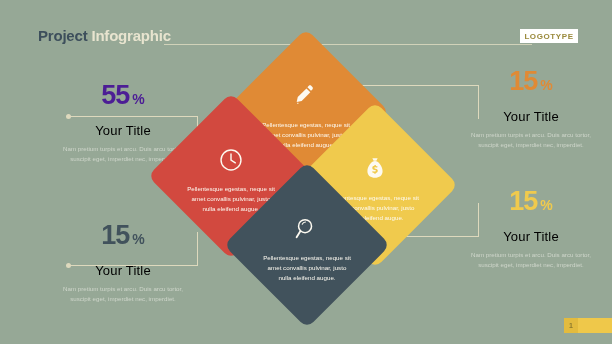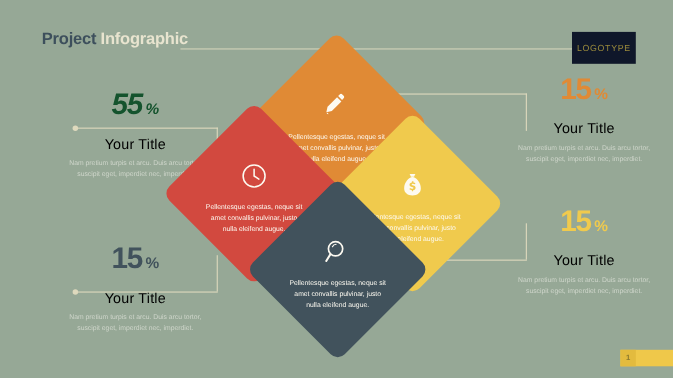--- a/index.html
+++ b/index.html
@@ -15,23 +15,23 @@
   
   .header{position:absolute;left:38px;top:27px;width:540px;height:22px;}
   .title{font-size:15px;font-weight:bold;letter-spacing:-0.2px;white-space:nowrap;}
   .title .t1{color:#3d4f5c;}
   .title .t2{color:#e8e4cf;}
   .title-rule{
     position:absolute;left:126px;top:17px;width:368px;height:1px;
     background:#dcd9c0;opacity:.85;
   }
   .logo-badge{
-    position:absolute;left:482px;top:2px;width:58px;height:29px;
-    background:#0f172a;color:#9a8a3c;
-    font-size:8px;font-weight:normal;letter-spacing:.6px;
+    position:absolute;left:482px;top:2px;width:58px;height:14px;
+    background:#ffffff;color:#9a8a3c;
+    font-size:8px;font-weight:bold;letter-spacing:.6px;
     display:flex;align-items:center;justify-content:center;
   }
 
   
   .conn{position:absolute;}
   .conn .h{position:absolute;height:1px;background:#ded9bd;}
   .conn .v{position:absolute;width:1px;background:#ded9bd;}
   .conn .dot{
     position:absolute;width:5px;height:5px;border-radius:50%;
     background:#ded9bd;
@@ -122,21 +122,21 @@
     <div class="v" style="left:130px;top:2px;height:34px;"></div>
   </div>
 
   <div class="conn" style="left:348px;top:203px;width:132px;height:36px;">
     <div class="dot" style="left:0;top:31px;"></div>
     <div class="h" style="left:4px;top:33px;width:127px;"></div>
     <div class="v" style="left:130px;top:0;height:33px;"></div>
   </div>
 
   <div class="side" style="left:48px;top:82px;">
-    <div class="pct" style="color:#14532d;font-style:italic;">
+    <div class="pct" style="color:#4c1d95;">
       <span>55</span><span class="unit">%</span>
     </div>
     <div class="side-title">Your Title</div>
     <div class="side-body">Nam pretium turpis et arcu. Duis arcu tortor, suscipit eget, imperdiet nec, imperdiet.</div>
   </div>
 
   <div class="side" style="left:48px;top:222px;">
     <div class="pct" style="color:#41525c;">
       <span>15</span><span class="unit">%</span>
     </div>

